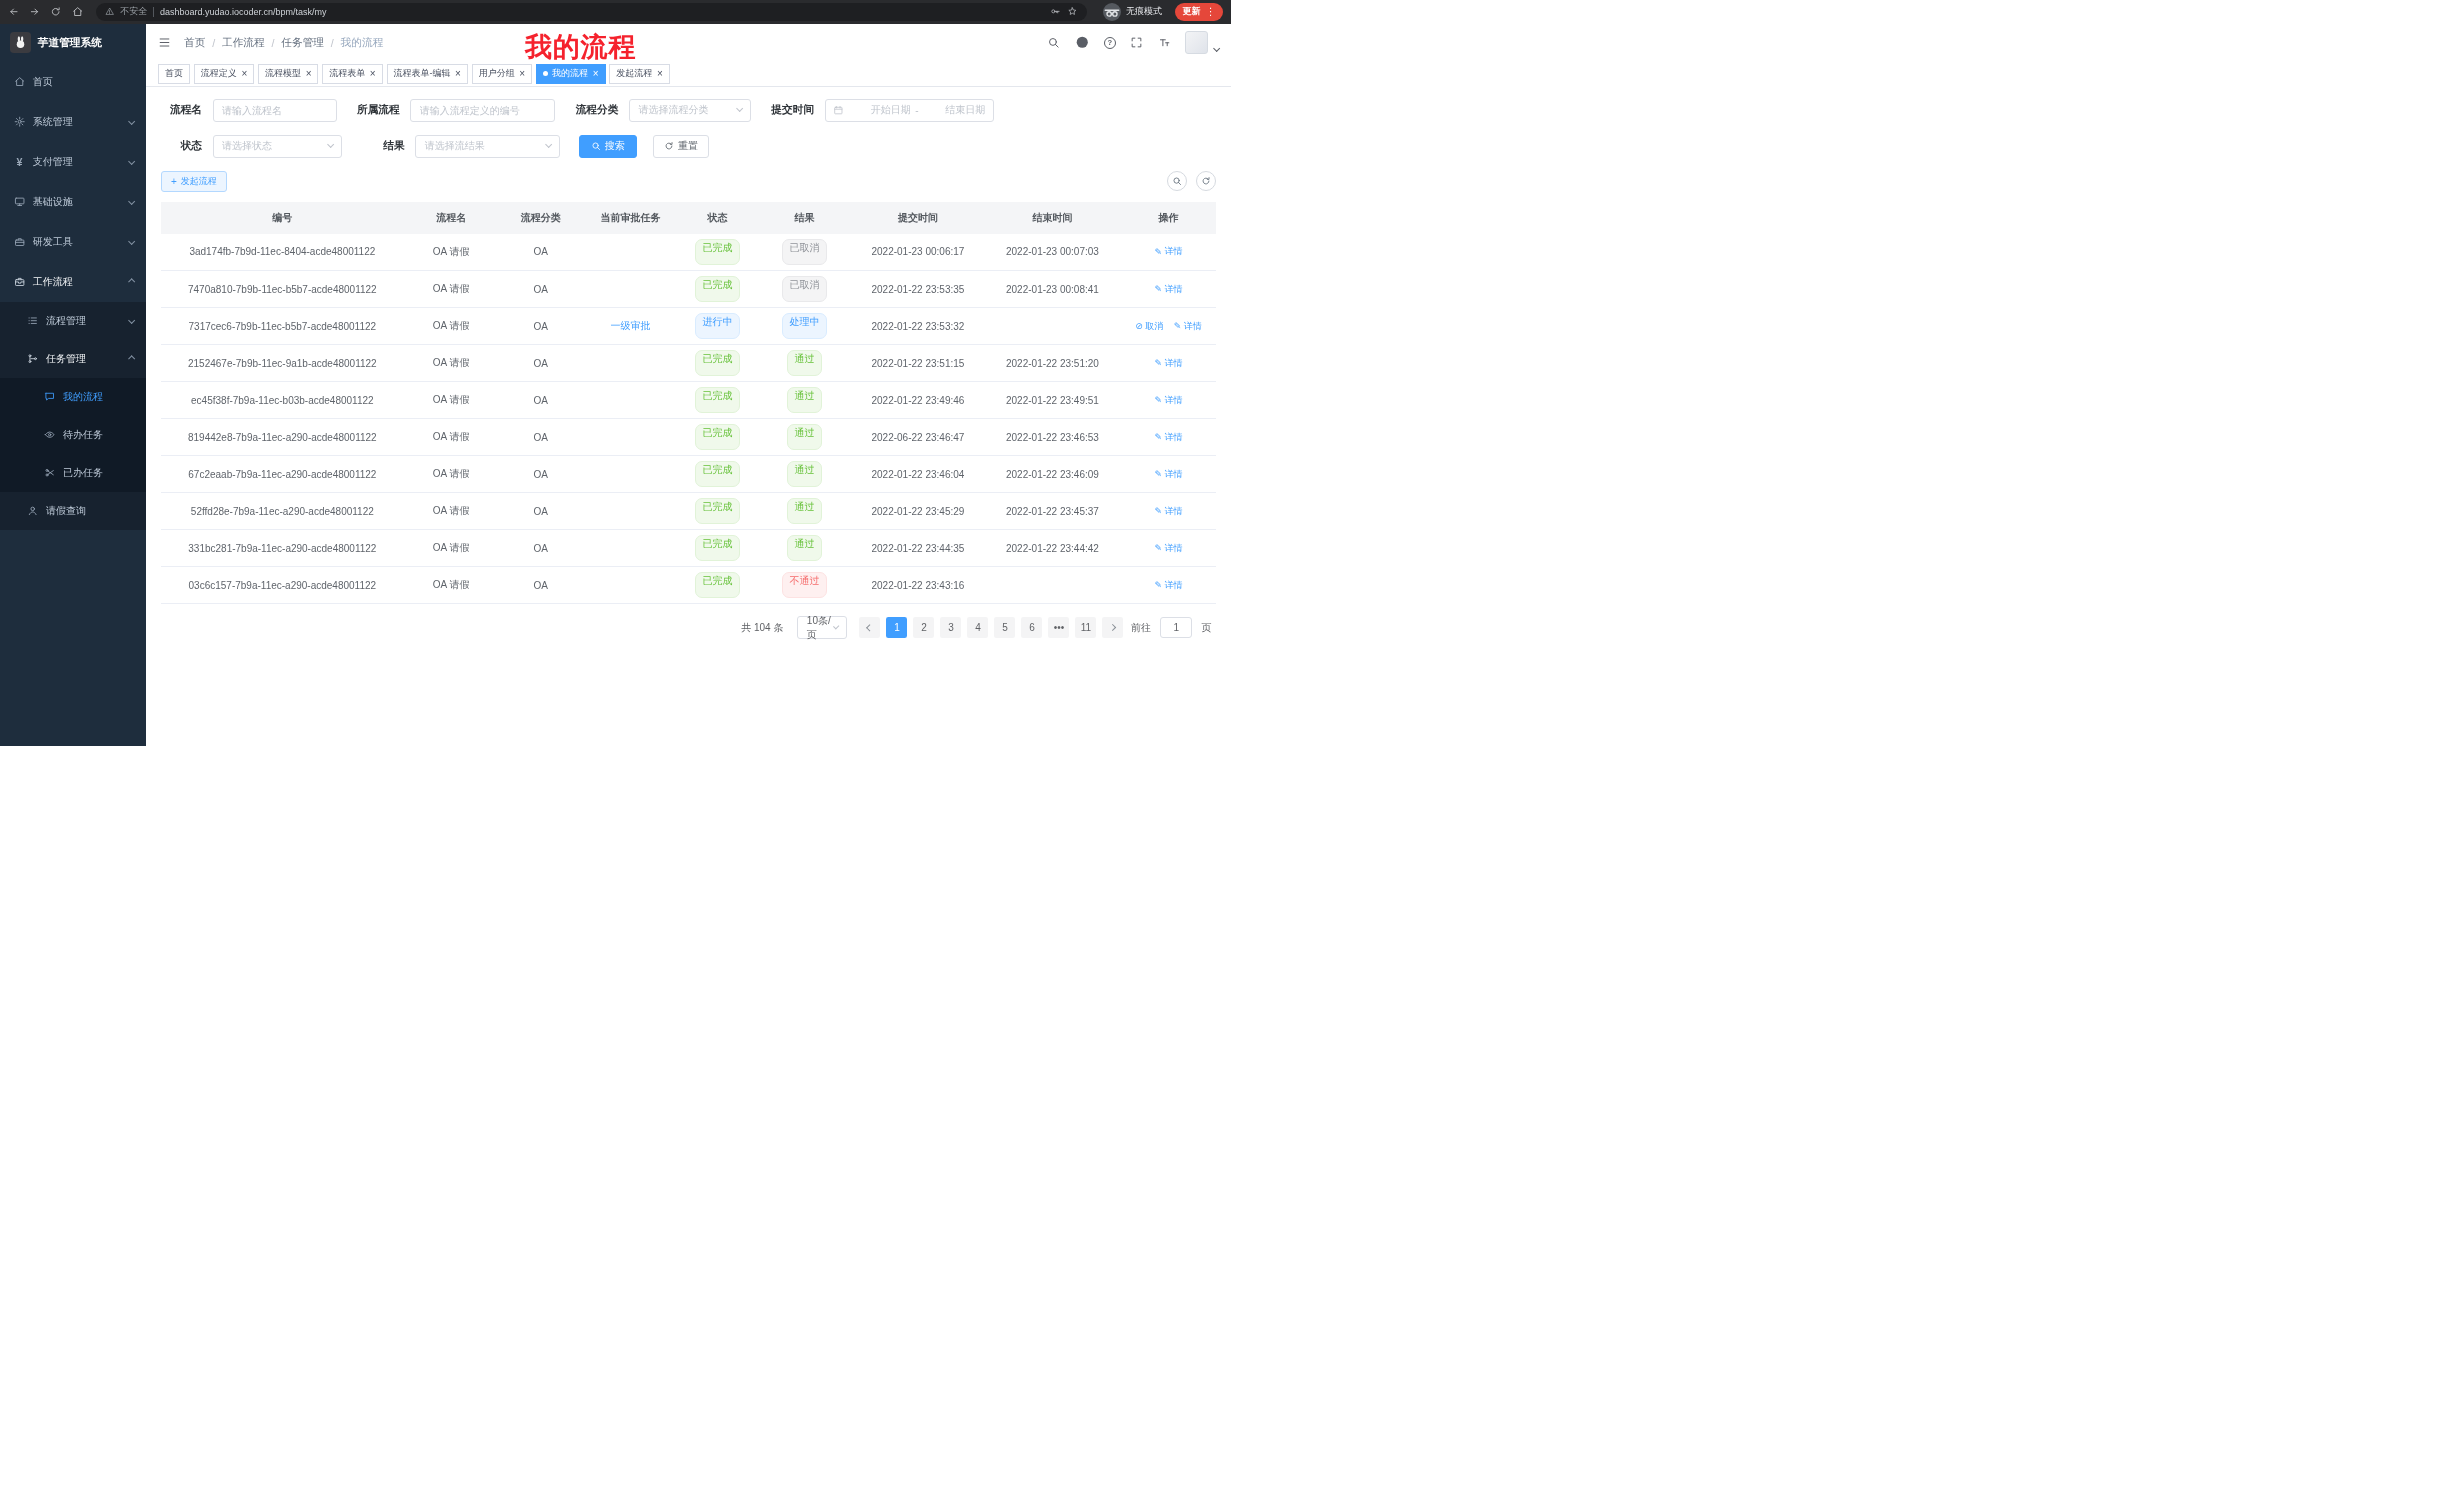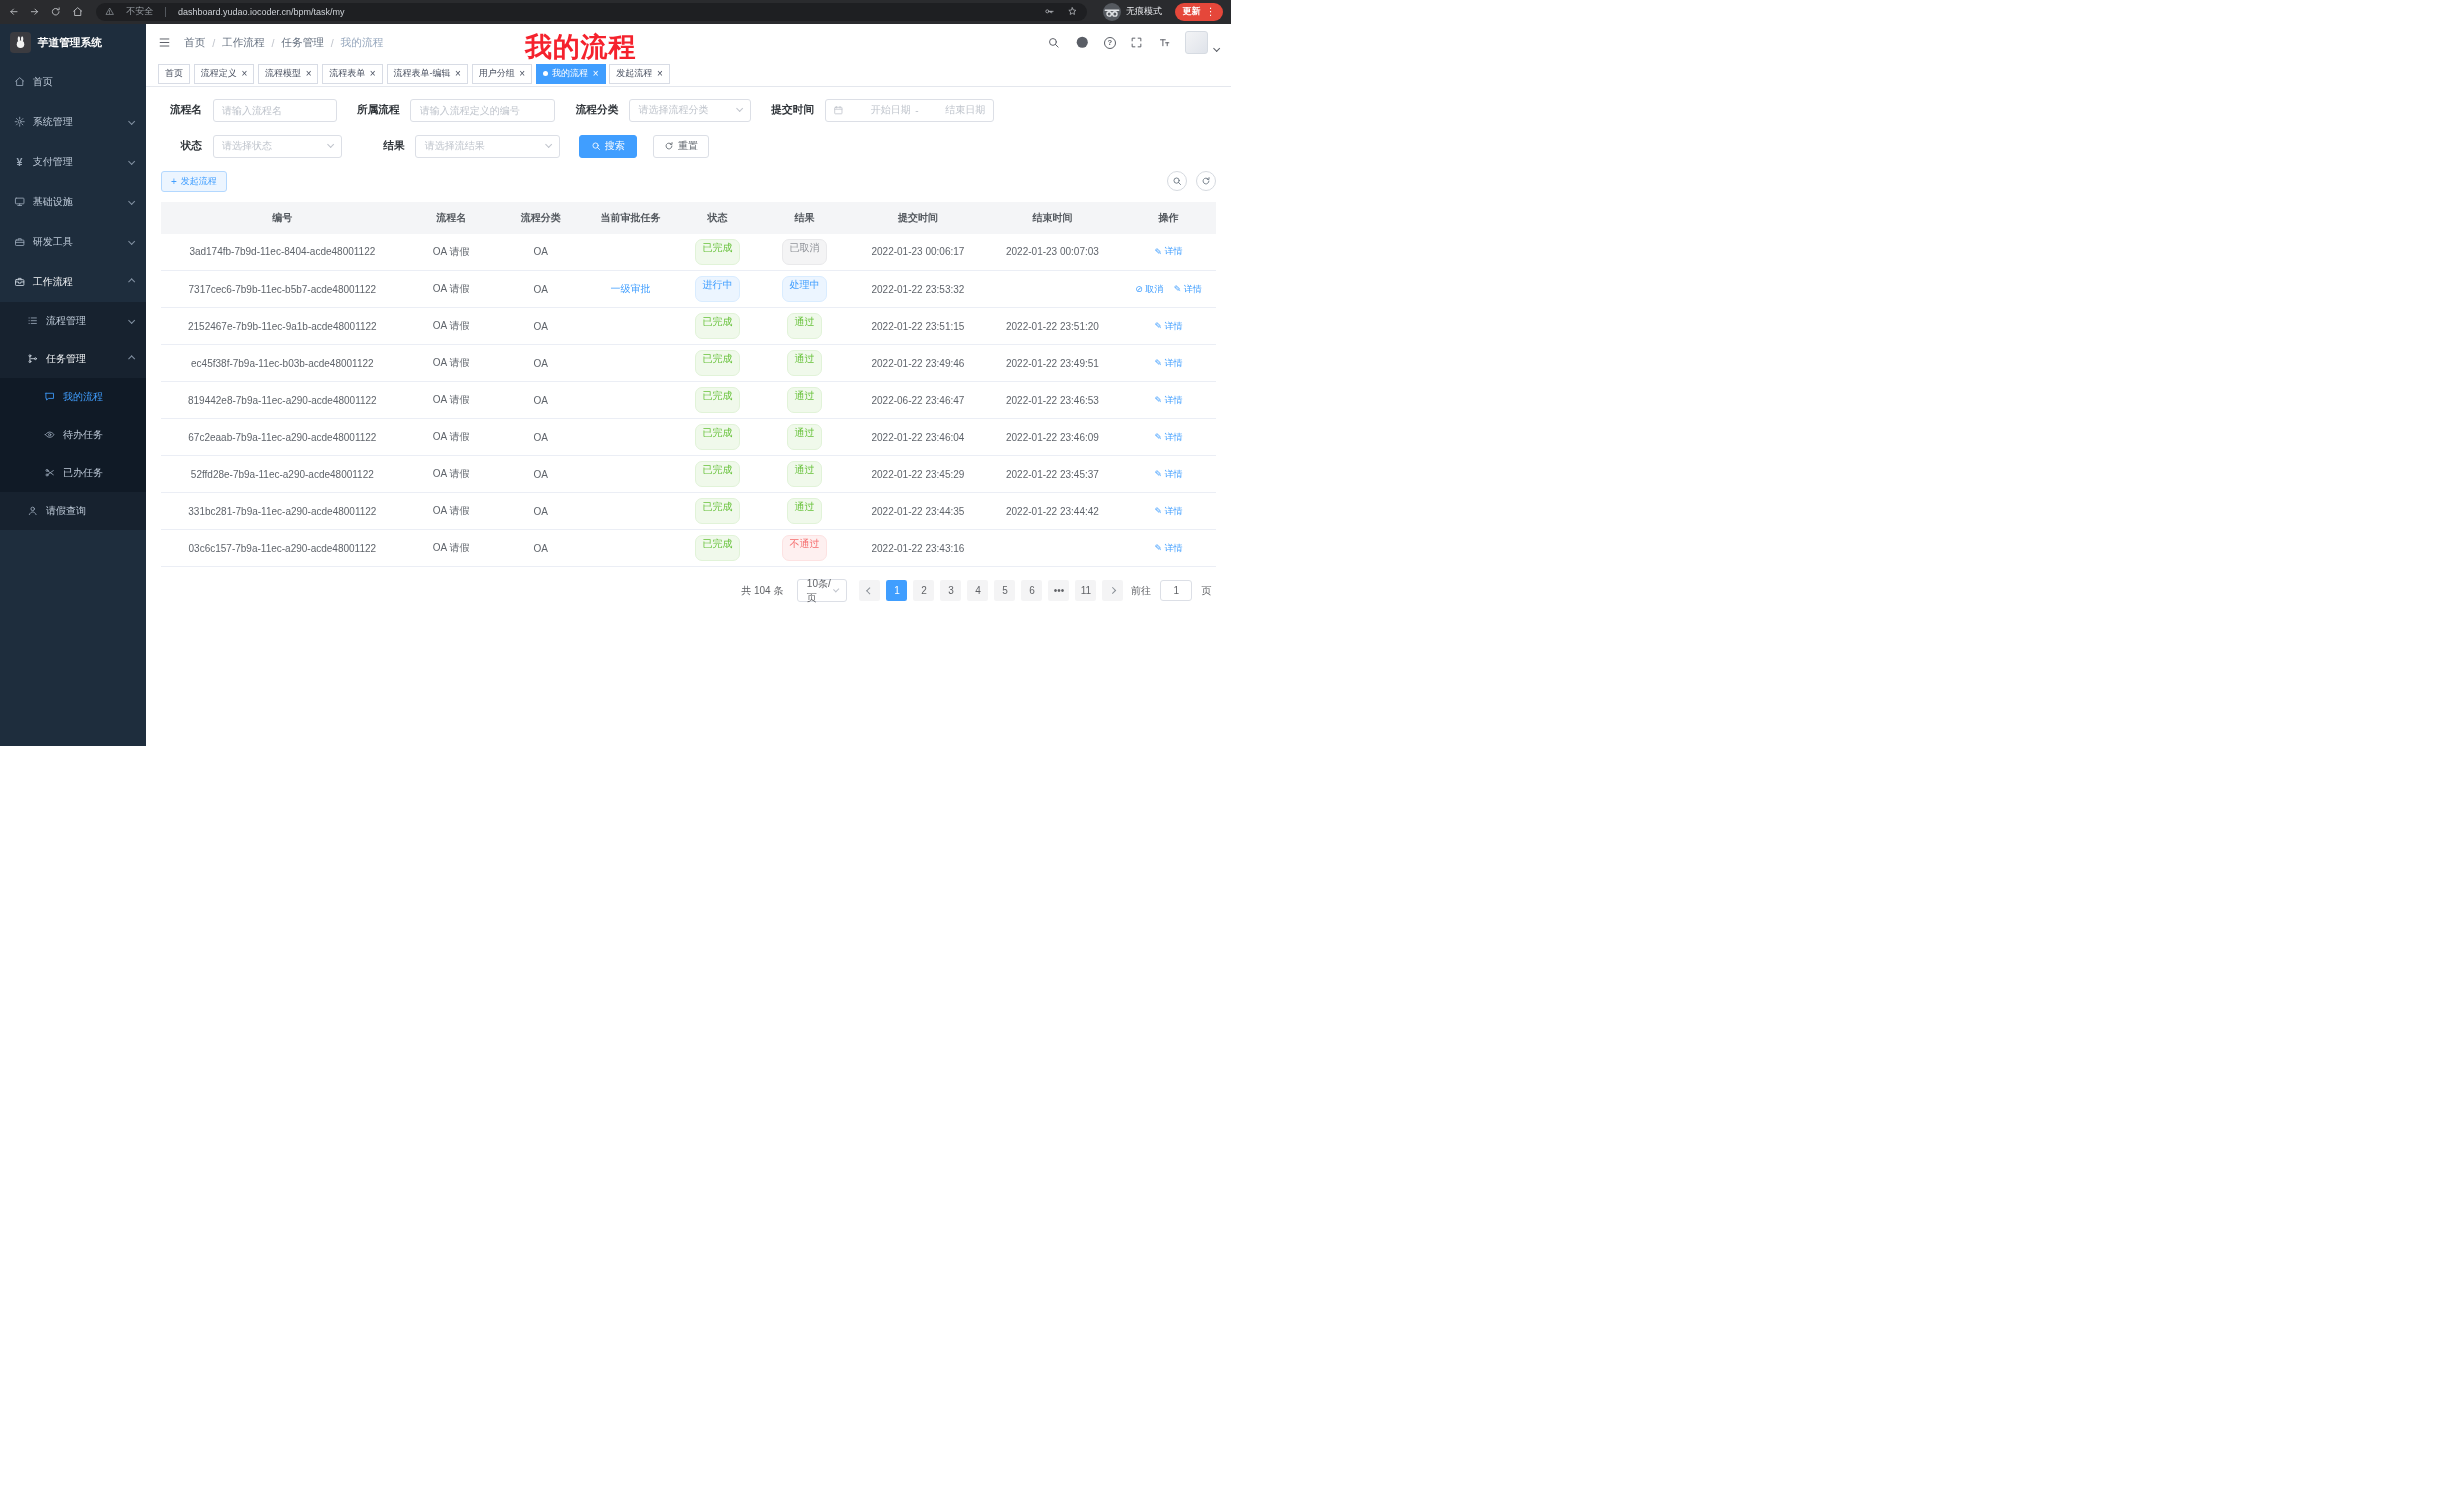--- a/index.html
+++ b/index.html
@@ -5,21 +5,21 @@
 *{box-sizing:border-box;margin:0;padding:0}
 body{width:1231px;height:746px;font-family:"Liberation Sans","DejaVu Sans",sans-serif;background:#fff;position:relative;overflow:hidden;font-size:10px;color:#606266}
 svg{display:block}
 .icn{display:inline-flex;align-items:center;justify-content:center;width:1em;height:1em;flex:none}
 .icn svg{width:100%;height:100%}
 .glyph{display:inline-flex;align-items:center;justify-content:center;font-style:normal;font-weight:700}
 
 
 .chrome{height:23.6px;background:#2a2b2e;display:flex;align-items:center;padding:0 7.6px;gap:10px}
 .nvbtn{font-size:11.4px;color:#c6c8cb;display:inline-flex;cursor:pointer}
-.omnibox{flex:1;height:17.5px;margin:0 3px;background:#1e1f22;border-radius:9px;display:flex;align-items:center;gap:12px;padding:0 9px;font-size:9px;color:#9aa0a6}
+.omnibox{flex:1;height:17.5px;margin:0 3px;background:#1e1f22;border-radius:9px;display:flex;align-items:center;gap:6px;padding:0 9px;font-size:9px;color:#9aa0a6}
 .omni-div{width:0.8px;height:10px;background:#53575d}
 .omni-url{color:#cfd3d8;flex:1;white-space:nowrap;overflow:hidden}
 .omni-ic{font-size:10.7px;color:#b4b7bb;display:inline-flex;cursor:pointer}
 .incog{display:flex;align-items:center;gap:5.3px;font-size:9px;color:#e8eaed;margin:0 3px}
 .incog-circ{width:18px;height:18px;border-radius:50%;background:#55595f;color:#e3e5e8;display:flex;align-items:center;justify-content:center;font-size:10.7px}
 .update-pill{height:18px;background:#e5473a;border-radius:9px;display:flex;align-items:center;gap:5.3px;padding:0 7.6px;color:#fff;font-size:9px;font-weight:700;cursor:pointer}
 .update-pill .dots{font-weight:400;font-size:10px}
 
 
 .app{display:flex;height:723px}
@@ -529,20 +529,34 @@
               <td><span class="tag tag-success">已完成</span></td>
               <td><span class="tag tag-info">已取消</span></td>
               <td>2022-01-23 00:06:17</td>
               <td>2022-01-23 00:07:03</td>
               <td><a class="action-link">
                   <span class="ai">✎</span>
                   <span>详情</span>
                 </a></td>
             </tr>
             <tr>
+              <td>7470a810-7b9b-11ec-b5b7-acde48001122</td>
+              <td>OA 请假</td>
+              <td>OA</td>
+              <td></td>
+              <td><span class="tag tag-success">已完成</span></td>
+              <td><span class="tag tag-info">已取消</span></td>
+              <td>2022-01-22 23:53:35</td>
+              <td>2022-01-23 00:08:41</td>
+              <td><a class="action-link">
+                  <span class="ai">✎</span>
+                  <span>详情</span>
+                </a></td>
+            </tr>
+            <tr>
               <td>7317cec6-7b9b-11ec-b5b7-acde48001122</td>
               <td>OA 请假</td>
               <td>OA</td>
               <td><a class="cell-link">一级审批</a></td>
               <td><span class="tag tag-primary">进行中</span></td>
               <td><span class="tag tag-primary">处理中</span></td>
               <td>2022-01-22 23:53:32</td>
               <td></td>
               <td><a class="action-link">
                   <span class="ai">⊘</span>

